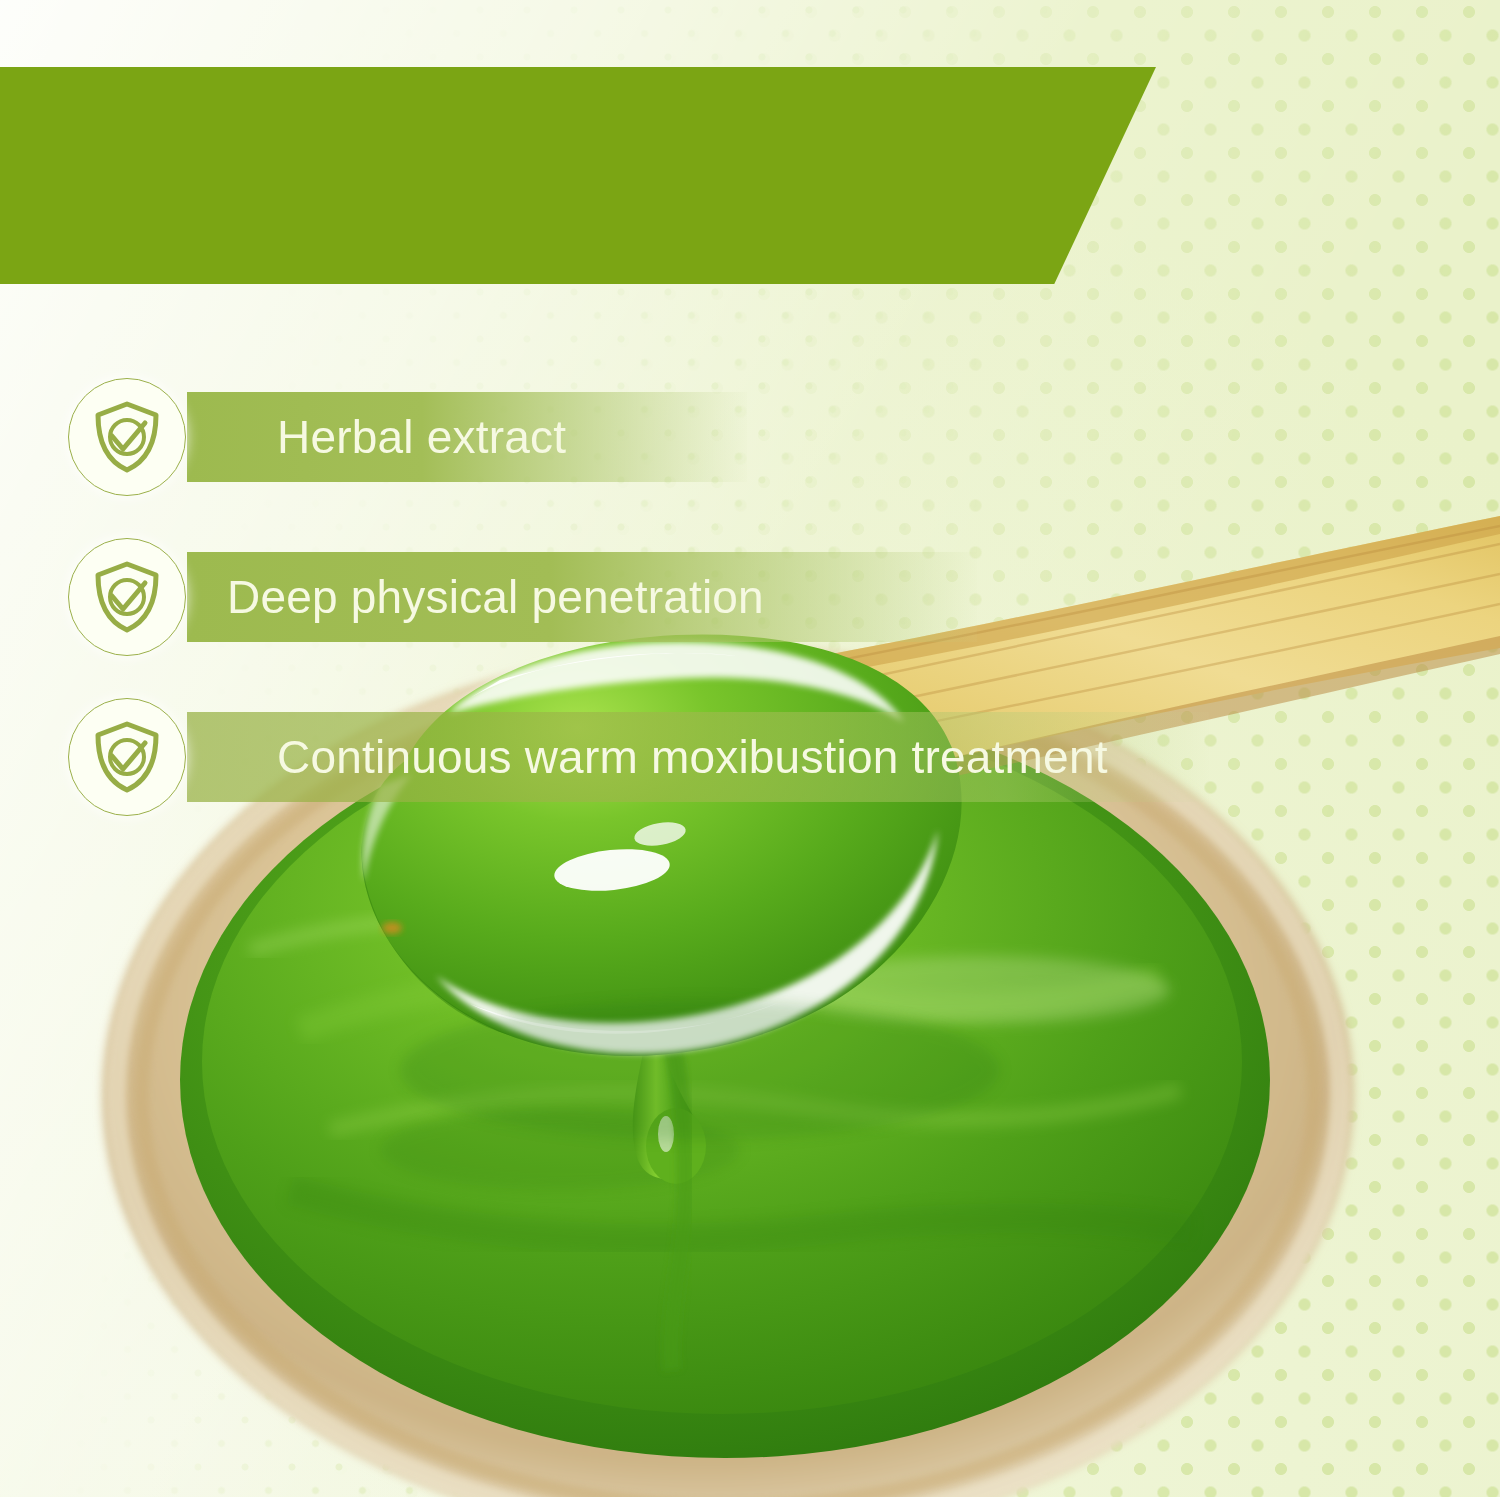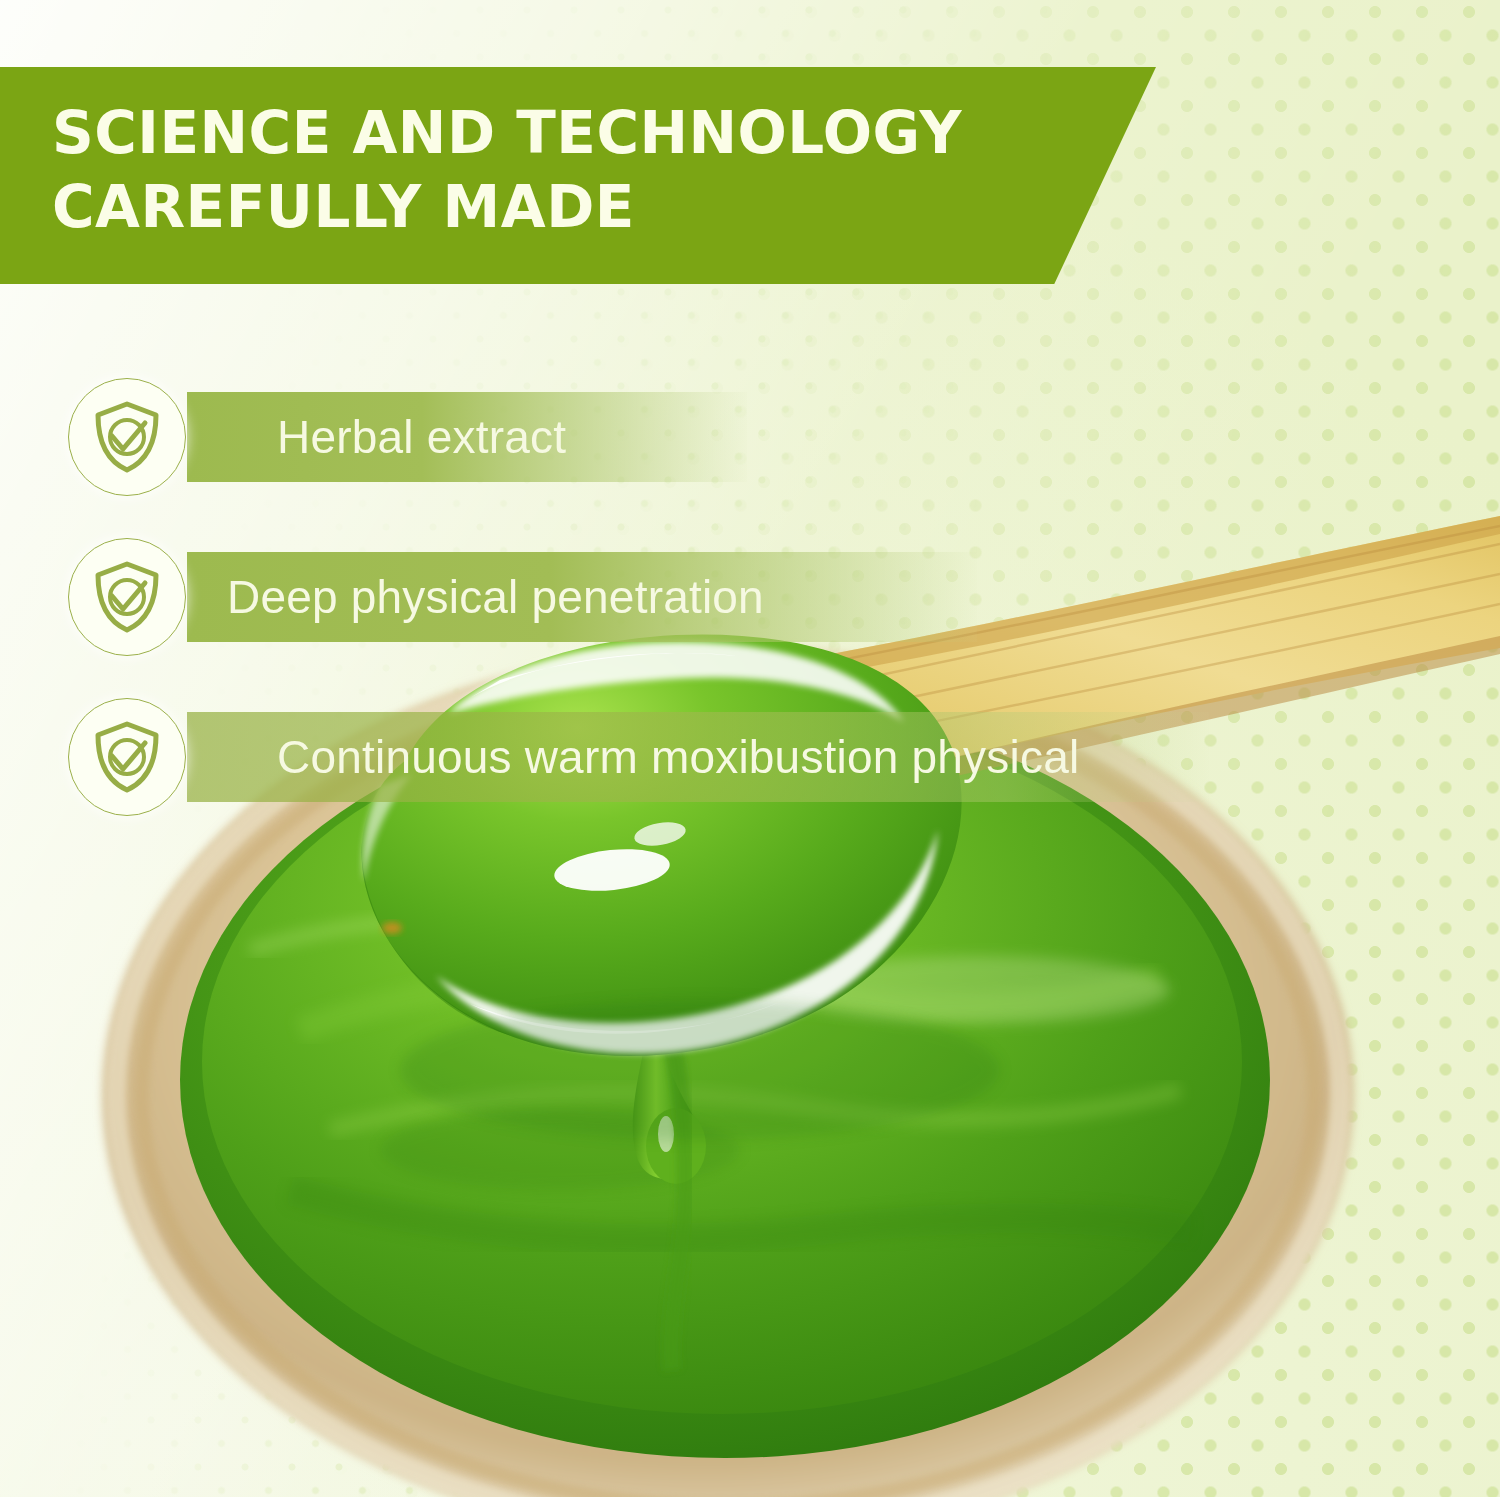--- a/index.html
+++ b/index.html
@@ -267,22 +267,20 @@
 
     <path d="M362 412 C356 486 412 568 512 606 C430 582 370 510 362 430 Z" fill="#2f7c0c" opacity="0.45"></path>
     <path d="M380 356 C364 392 360 424 364 452 C372 404 392 368 412 344 Z" fill="#ffffff" opacity="0.55" filter="url(#tinyBlur)"></path>
 
     <ellipse cx="392" cy="498" rx="10" ry="6" fill="#e08a22" opacity="0.75" filter="url(#tinyBlur)"></ellipse>
 
     <ellipse cx="700" cy="640" rx="300" ry="70" fill="#1f6a08" opacity="0.18" filter="url(#softBlur)"></ellipse>
   </svg>
 
   <div class="banner"></div>
-  <div class="banner-title">SCIENCE AND TECHNOLOGY
-CAREFULLY MADE</div>
 
   <div class="feature r1">
     <div class="f-bar">
       <span class="f-label">Herbal extract</span>
     </div>
     <div class="f-badge">
       <svg width="72" height="76" viewBox="0 0 72 76">
         <path d="M36 5 L65 16 C65 42 56 62 36 71 C16 62 7 42 7 16 Z" fill="none" stroke="#97ad46" stroke-width="5" stroke-linejoin="round"></path>
         <path d="M21 37 L32 50 L54 24" fill="none" stroke="#97ad46" stroke-width="5" stroke-linecap="round" stroke-linejoin="round"></path>
         <circle cx="36" cy="38" r="17" fill="none" stroke="#97ad46" stroke-width="4"></circle>
@@ -298,21 +296,21 @@
       <svg width="72" height="76" viewBox="0 0 72 76">
         <path d="M36 5 L65 16 C65 42 56 62 36 71 C16 62 7 42 7 16 Z" fill="none" stroke="#97ad46" stroke-width="5" stroke-linejoin="round"></path>
         <path d="M21 37 L32 50 L54 24" fill="none" stroke="#97ad46" stroke-width="5" stroke-linecap="round" stroke-linejoin="round"></path>
         <circle cx="36" cy="38" r="17" fill="none" stroke="#97ad46" stroke-width="4"></circle>
       </svg>
     </div>
   </div>
 
   <div class="feature r3">
     <div class="f-bar">
-      <span class="f-label">Continuous warm moxibustion physical</span>
+      <span class="f-label">Continuous warm moxibustion treatment</span>
     </div>
     <div class="f-badge">
       <svg width="72" height="76" viewBox="0 0 72 76">
         <path d="M36 5 L65 16 C65 42 56 62 36 71 C16 62 7 42 7 16 Z" fill="none" stroke="#97ad46" stroke-width="5" stroke-linejoin="round"></path>
         <path d="M21 37 L32 50 L54 24" fill="none" stroke="#97ad46" stroke-width="5" stroke-linecap="round" stroke-linejoin="round"></path>
         <circle cx="36" cy="38" r="17" fill="none" stroke="#97ad46" stroke-width="4"></circle>
       </svg>
     </div>
   </div>
 

